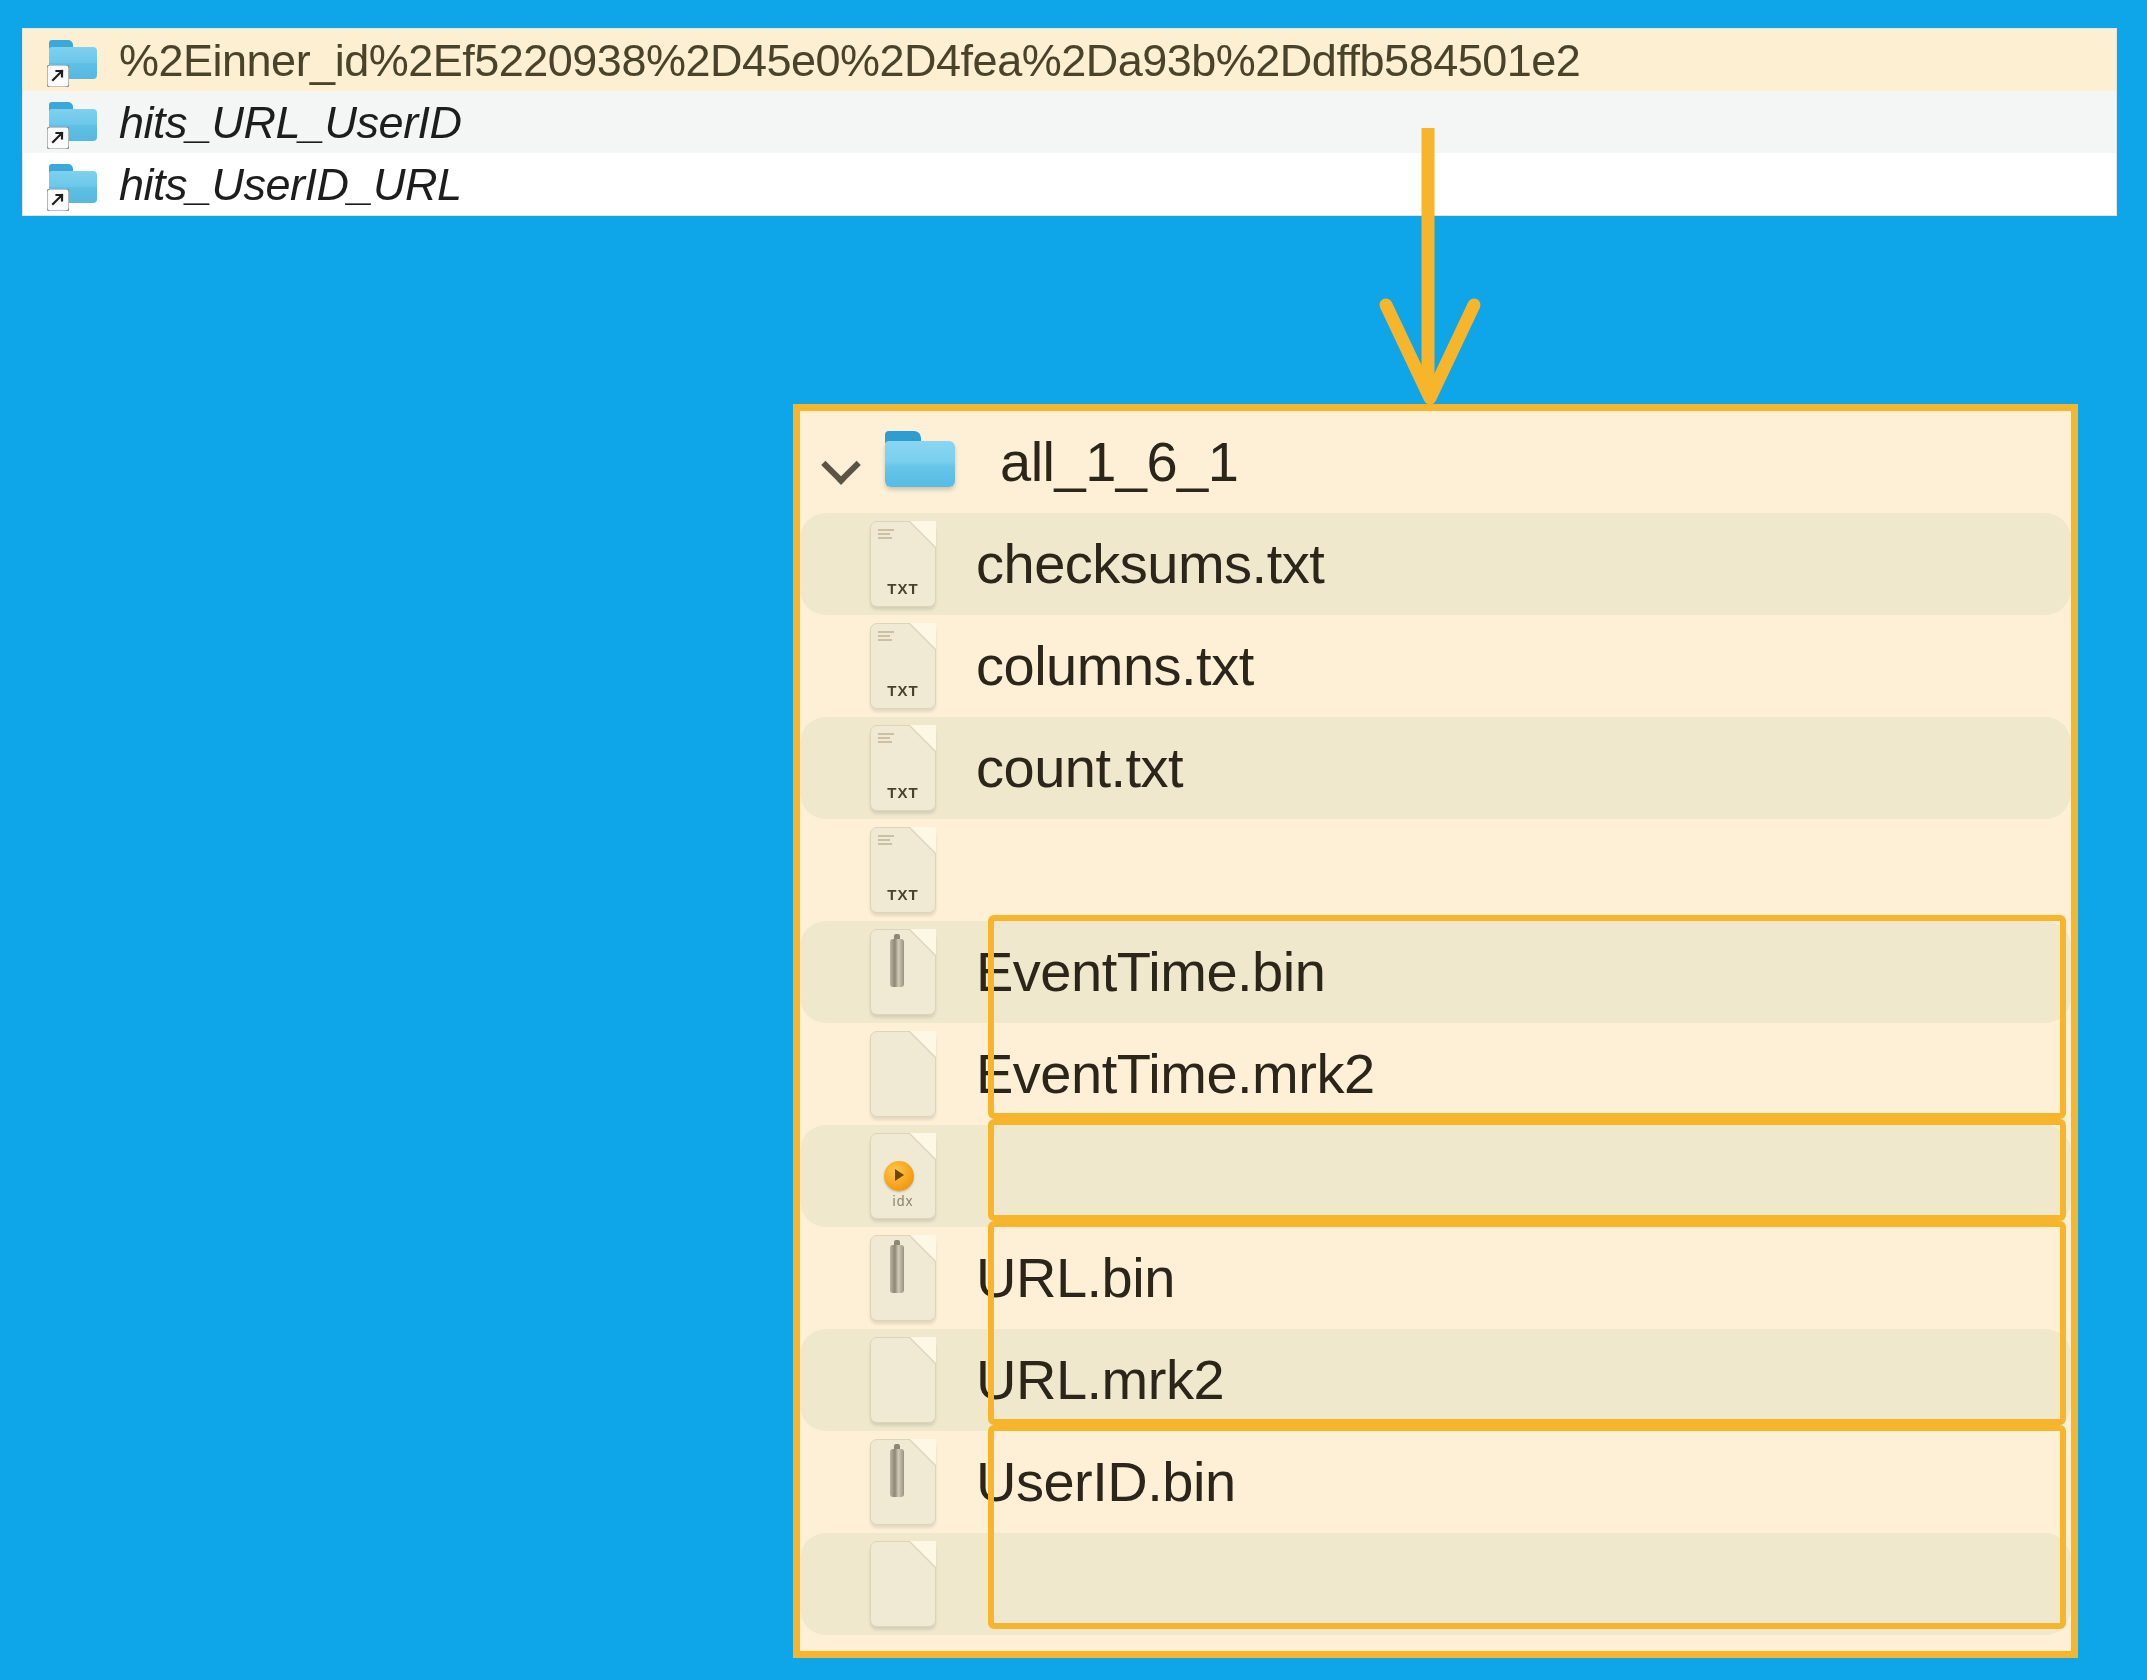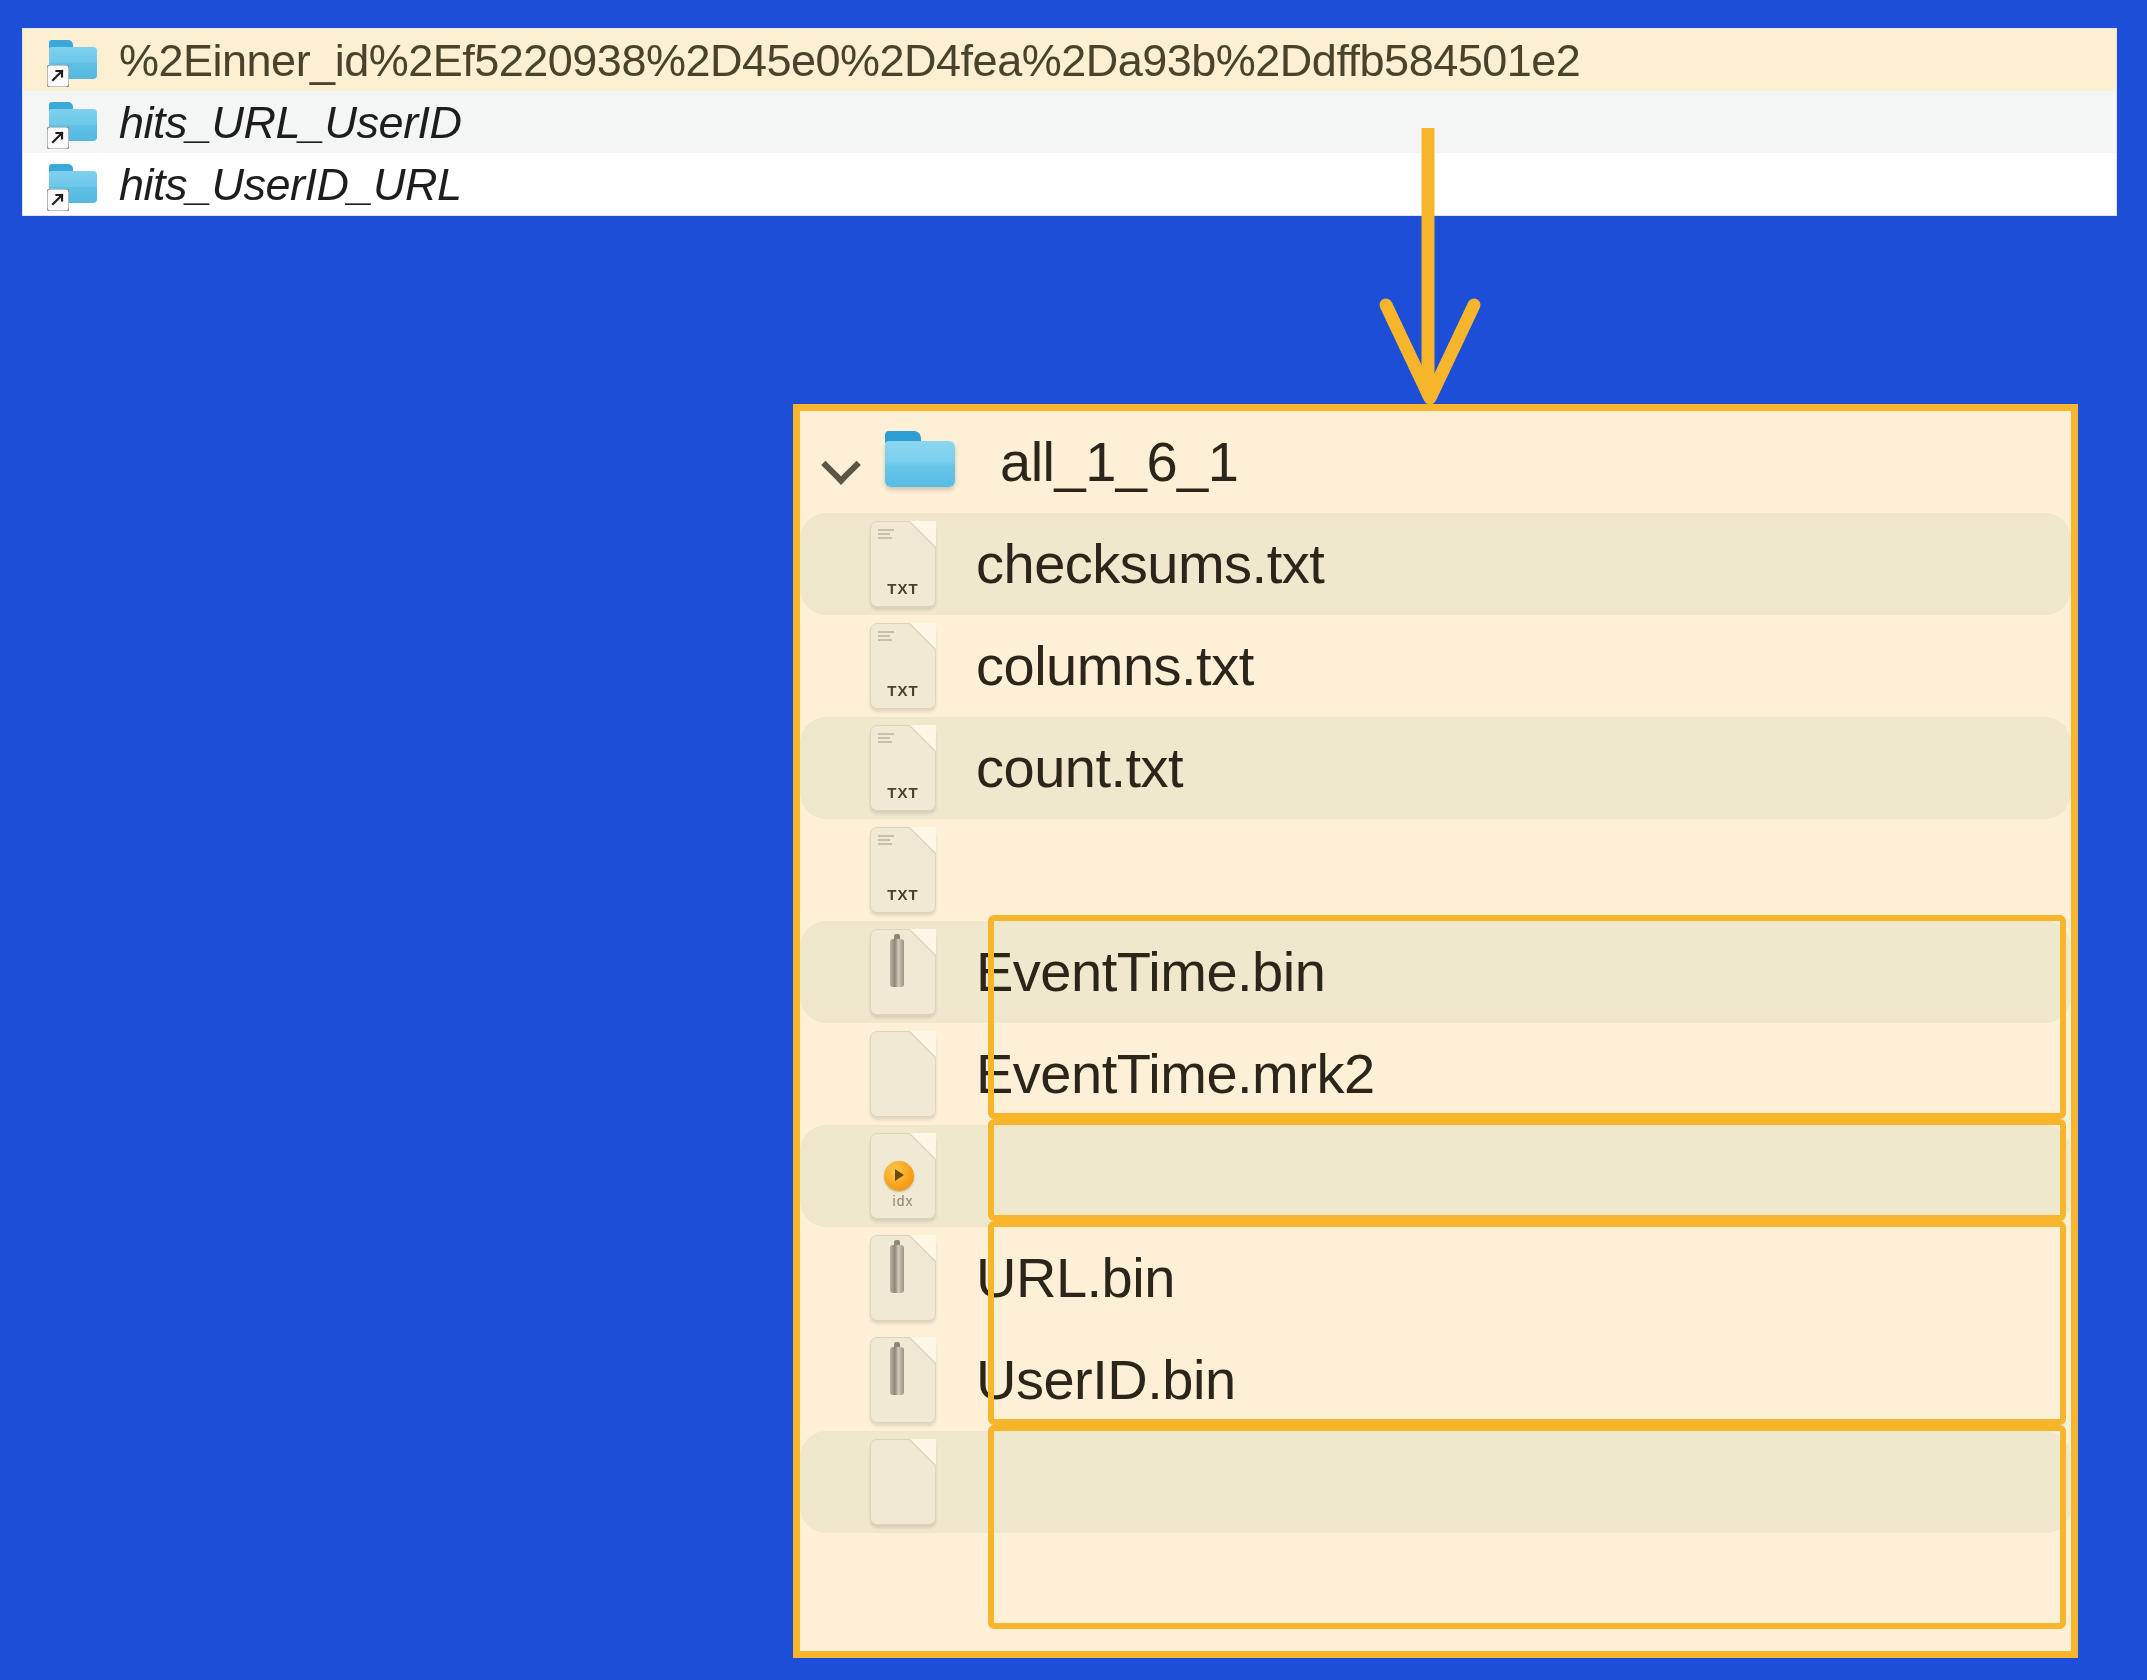--- a/index.html
+++ b/index.html
@@ -8,21 +8,21 @@
     background: #000000;
     width: 2147px; height: 1680px;
     overflow: hidden;
     font-family: "Liberation Sans", sans-serif;
   }
 
   #stage {
     position: relative;
     width: 2147px;
     height: 1680px;
-    background: #1d4ed8;
+    background: #0ea5e9;
   }
 
   
   #top-list {
     position: absolute;
     left: 22px;
     top: 28px;
     width: 2095px;
     background: #ffffff;
     border: 1px solid #e3e3e3;
@@ -370,20 +370,27 @@
 
     <div class="p-row">
       <span class="fileicon">
         <span class="page"></span>
           <span class="fold"></span>
         <span class="binglyph"></span>
       </span>
       <span class="p-label">URL.bin</span>
     </div>
 
+    <div class="p-row zebra">
+      <span class="fileicon">
+        <span class="page"></span>
+          <span class="fold"></span>
+      </span>
+      <span class="p-label">URL.mrk2</span>
+    </div>
 
     <div class="p-row">
       <span class="fileicon">
         <span class="page"></span>
           <span class="fold"></span>
         <span class="binglyph"></span>
       </span>
       <span class="p-label">UserID.bin</span>
     </div>
 

